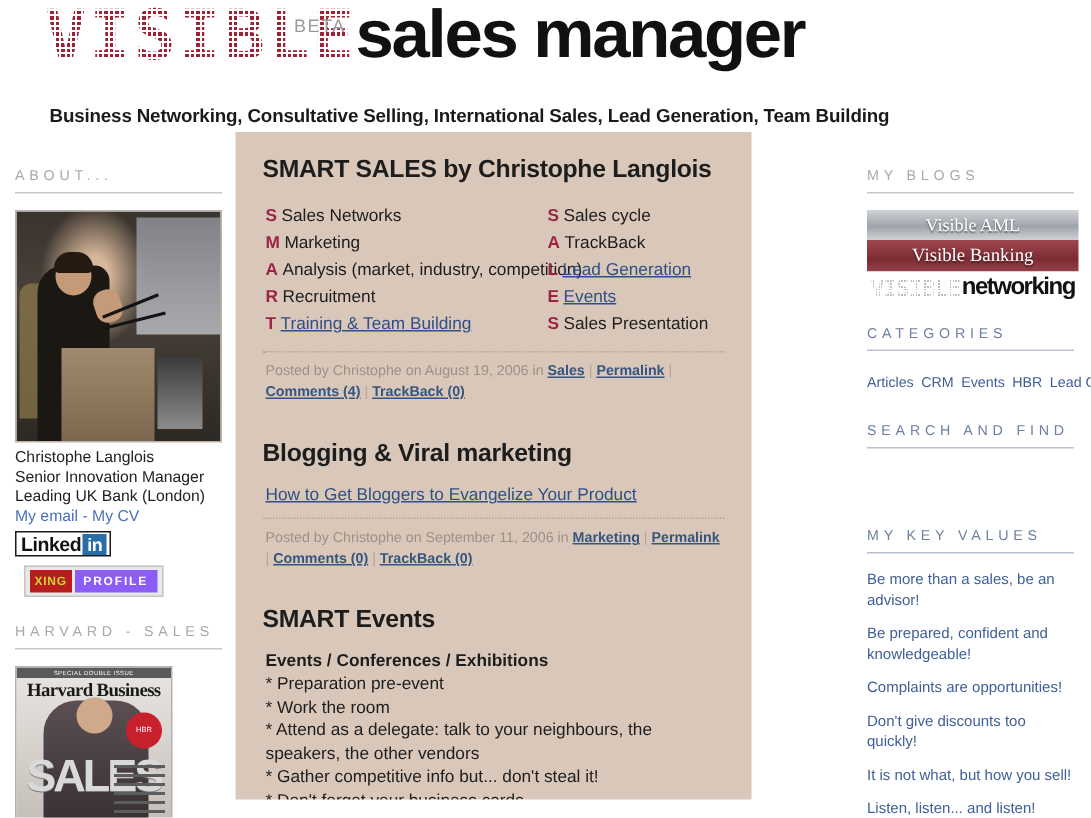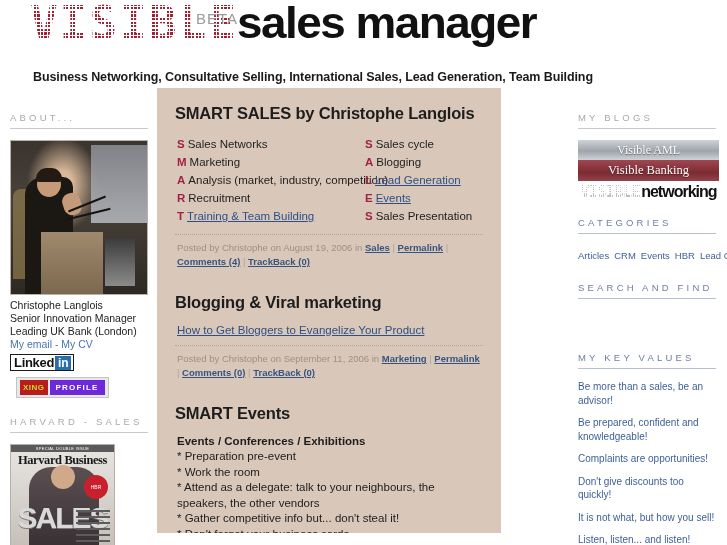--- a/index.html
+++ b/index.html
@@ -31,21 +31,21 @@
   .logo-visible-wrap { position: relative; display: inline-block; }
   .logo-visible-wrap::after {
     content: "";
     position: absolute; left: 0; top: 0; right: 0; bottom: 0;
     background-image:
       repeating-linear-gradient(to bottom, rgba(255,255,255,0) 0 2.3px, #ffffff 2.3px 3.6px),
       repeating-linear-gradient(to right, rgba(255,255,255,0) 0 2.3px, #ffffff 2.3px 3.6px);
     pointer-events: none;
   }
   .logo-beta {
-    font-size: 15px; color: #9b9b9b; font-weight: normal;
+    font-size: 12px; color: #9b9b9b; font-weight: normal;
     letter-spacing: 1px; position: absolute; left: 196px; top: 10px;
   }
   .logo-sales {
     font-family: "Liberation Sans", sans-serif;
     font-size: 45px; font-weight: bold; color: #111; line-height: 1;
     letter-spacing: -1.5px; margin-left: 2px;
     transform: scaleX(1.02);
   }
   .tagline {
     position: absolute; left: 33px; top: 70px;
@@ -114,21 +114,21 @@
   }
   .badge-xing {
     display: inline-block; margin-top: 6px; margin-left: 6px;
     background: #e8e8e8; border: 1px solid #c4c4c4; padding: 2px 3px;
   }
   .badge-xing .x {
     display: inline-block; background: #b91c1c; color: #c9d92e;
     font-size: 8px; font-weight: bold; padding: 1px 3px; letter-spacing: .5px;
   }
   .badge-xing .p {
-    display: inline-block; background: #6d28d9; color: #ffffff;
+    display: inline-block; background: #8b5cf6; color: #ffffff;
     font-size: 8px; font-weight: bold; padding: 1px 6px; margin-left: 2px; letter-spacing: 1.2px;
   }
 
   
   .hbr-cover {
     width: 105px; height: 135px; margin-top: 2px;
     border: 1px solid #b5b0ac; position: relative; overflow: hidden;
     background: linear-gradient(to bottom, #e9e6e2 0%, #cfcac4 55%, #b9b3ac 100%);
   }
   .hbr-top { position: absolute; top: 0; left: 0; right: 0; height: 7px;
@@ -278,21 +278,21 @@
       <div class="smart-grid">
         <div class="smart-col">
           <div class="smart-row"><span class="smart-letter">S</span><span>Sales Networks</span></div>
           <div class="smart-row"><span class="smart-letter">M</span><span>Marketing</span></div>
           <div class="smart-row"><span class="smart-letter">A</span><span>Analysis (market, industry, competition)</span></div>
           <div class="smart-row"><span class="smart-letter">R</span><span>Recruitment</span></div>
           <div class="smart-row"><span class="smart-letter">T</span><a href="#">Training &amp; Team Building</a></div>
         </div>
         <div class="smart-col">
           <div class="smart-row"><span class="smart-letter">S</span><span>Sales cycle</span></div>
-          <div class="smart-row"><span class="smart-letter">A</span><span>Blogging</span></div>
+          <div class="smart-row"><span class="smart-letter">A</span><span>TrackBack</span></div>
           <div class="smart-row"><span class="smart-letter">L</span><a href="#">Lead Generation</a></div>
           <div class="smart-row"><span class="smart-letter">E</span><a href="#">Events</a></div>
           <div class="smart-row"><span class="smart-letter">S</span><span>Sales Presentation</span></div>
         </div>
       </div>
       <div class="dotline"></div>
       <div class="meta"><span>Posted by Christophe on August 19, 2006 in </span><a href="#">Sales</a><span class="sep"> | </span><a href="#">Permalink</a><span class="sep"> | </span><a href="#">Comments (4)</a><span class="sep"> | </span><a href="#">TrackBack (0)</a></div>
     </div>
 
     <div class="spacer-lg"></div>

